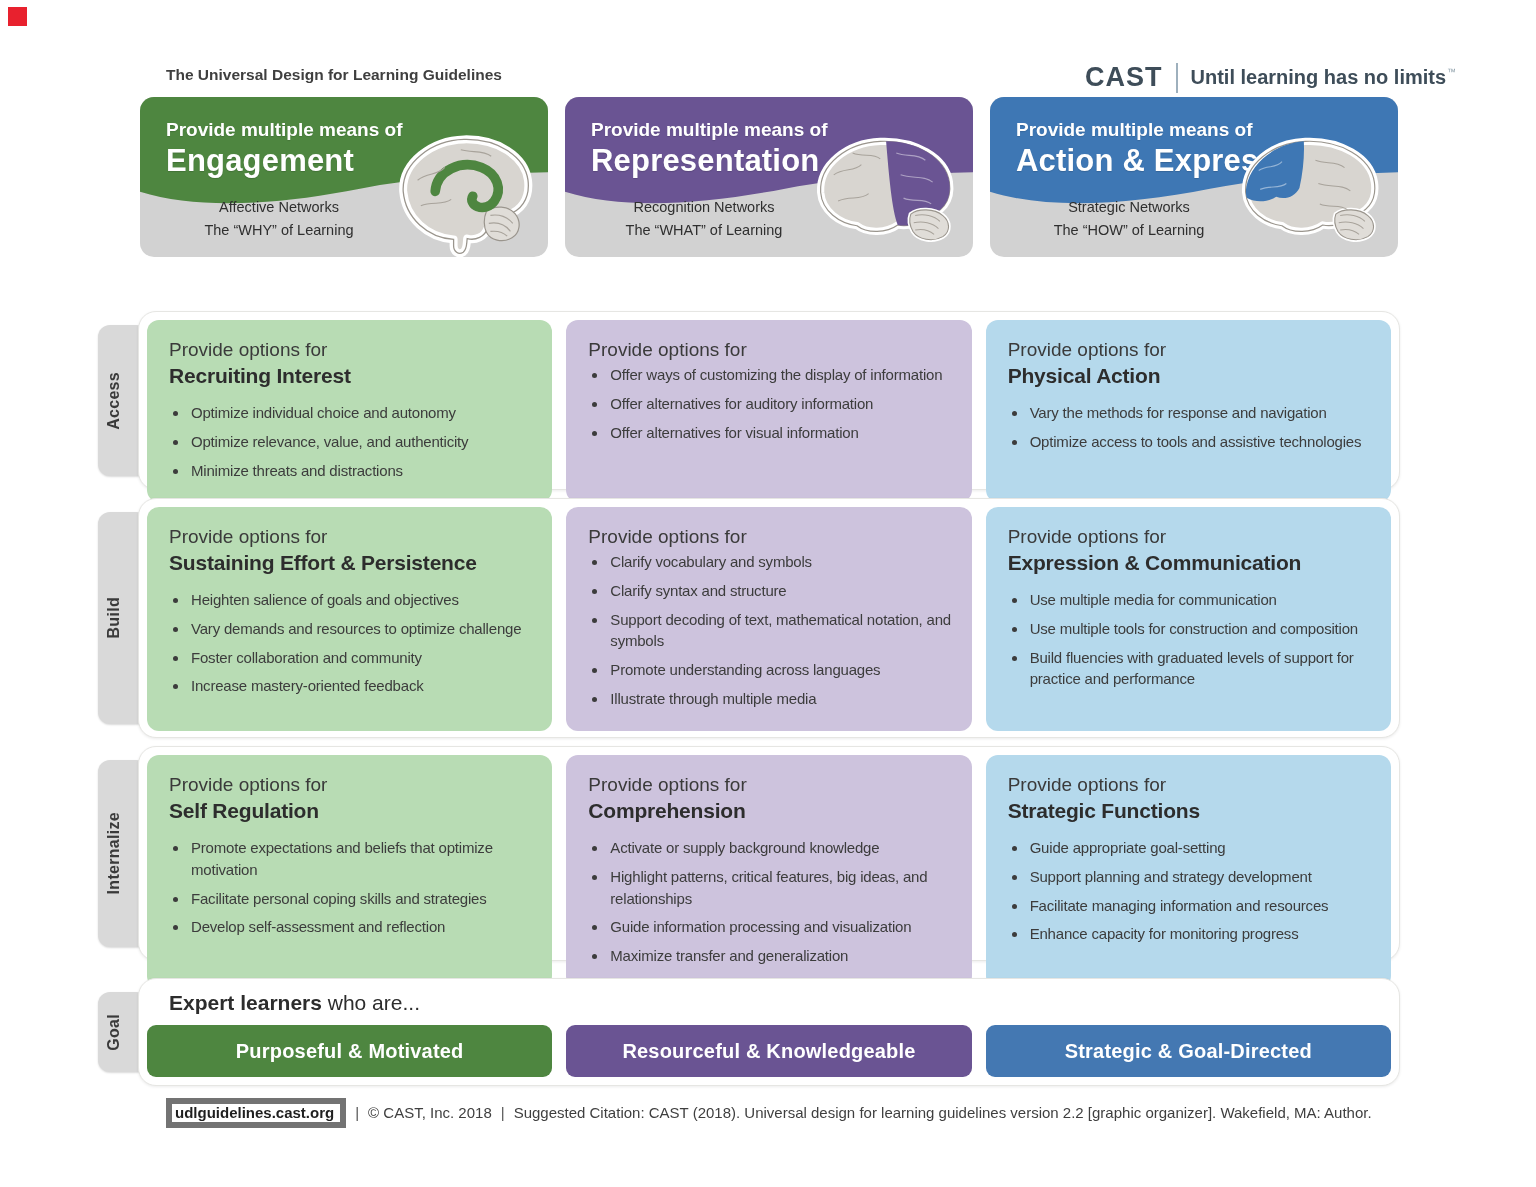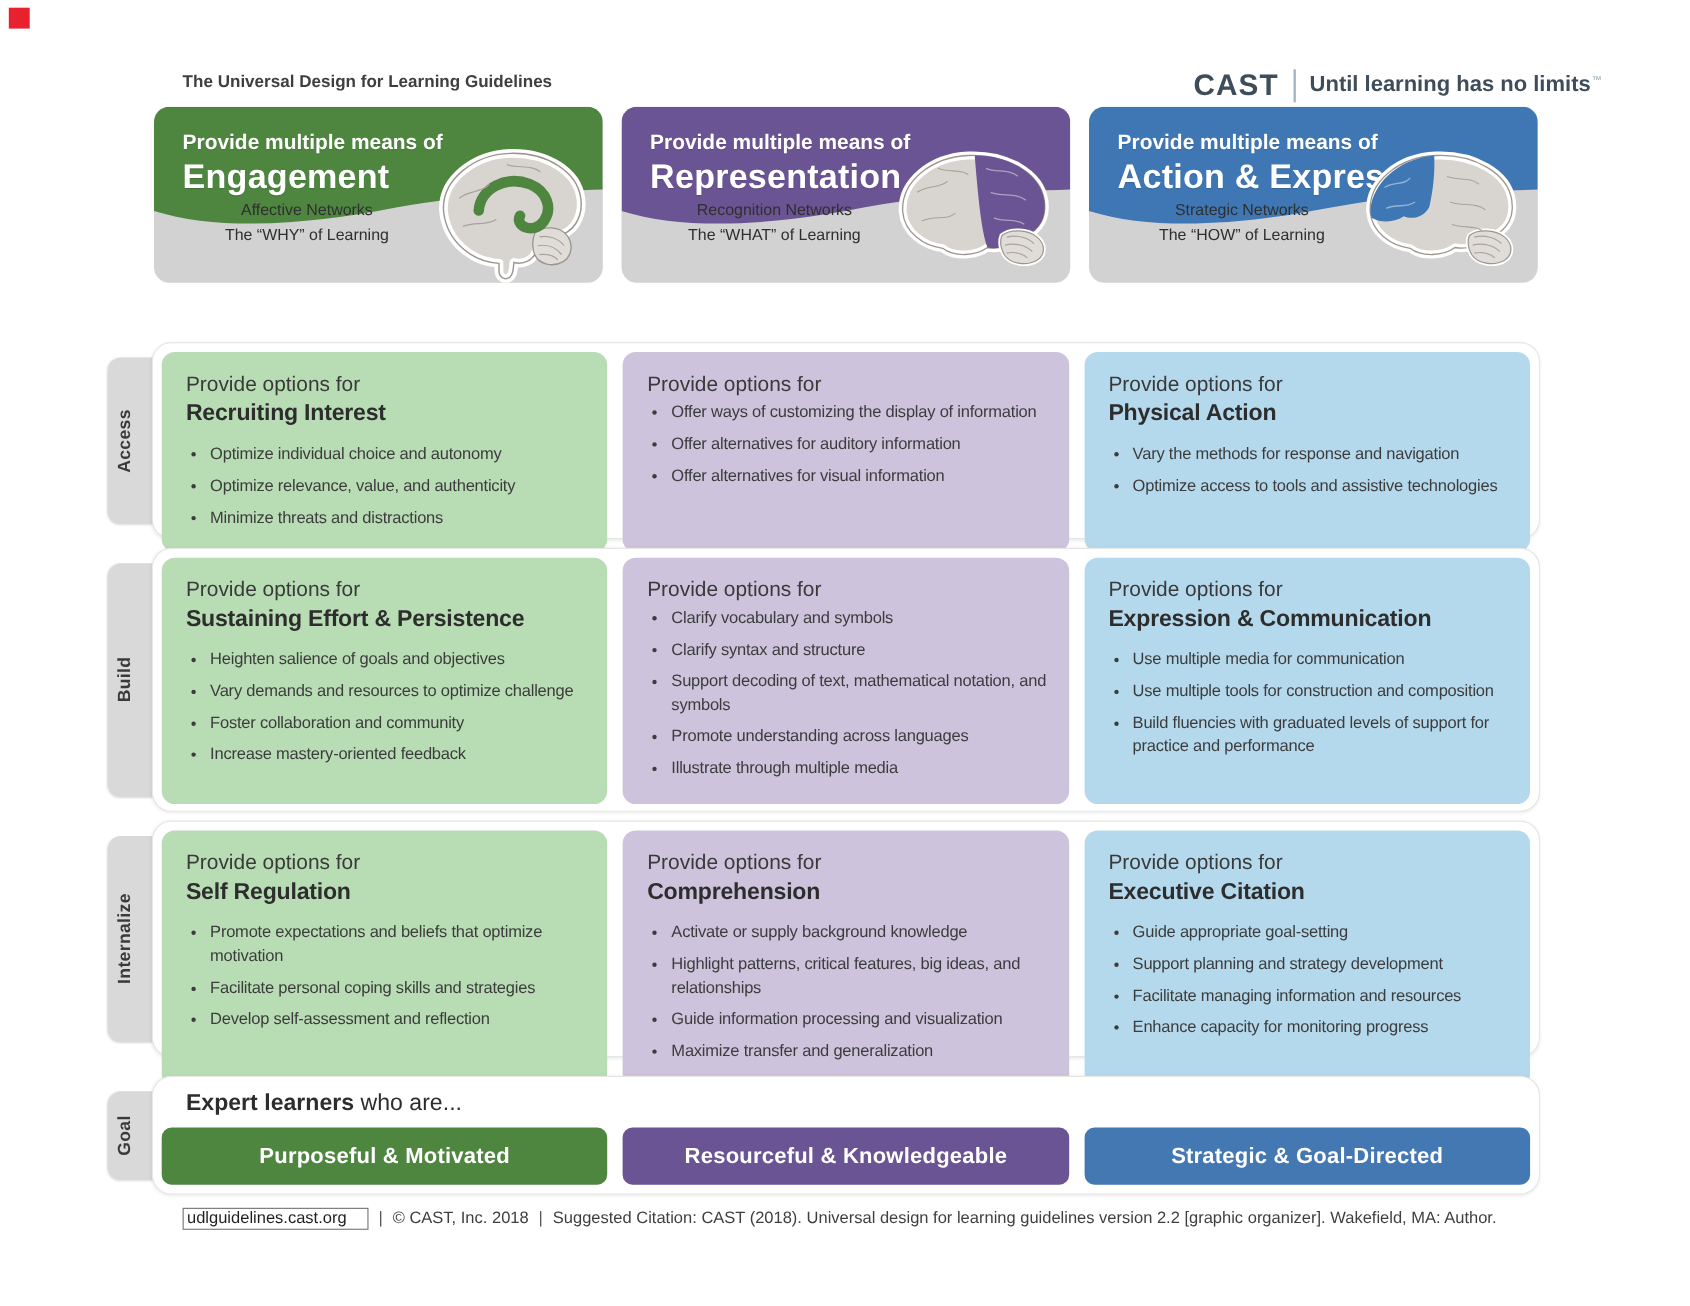--- a/index.html
+++ b/index.html
@@ -19,21 +19,21 @@
 
   
   .headers{position:absolute;left:140px;top:97px;width:1258px;height:160px;
            display:grid;grid-template-columns:repeat(3,1fr);gap:17px;}
   .hc{position:relative;border-radius:14px;overflow:hidden;background:#d2d2d2;}
   .wave{position:absolute;inset:0;width:100%;height:100%;}
   .wf0{fill:#4e8640;} .wf1{fill:#6a5493;} .wf2{fill:#3e77b4;}
   .htext{position:absolute;left:26px;top:22px;color:#fff;z-index:2;}
   .hlead{font-size:19px;font-weight:600;margin-bottom:2px;text-shadow:0 1px 1px rgba(0,0,0,.12);}
   .htitle{font-size:31px;font-weight:700;letter-spacing:.2px;text-shadow:0 1px 1px rgba(0,0,0,.15);}
-  .hnet{position:absolute;left:22px;right:152px;bottom:32px;text-align:center;
+  .hnet{position:absolute;left:22px;right:152px;bottom:16px;text-align:center;
         font-size:14.5px;color:#2f2f2f;line-height:1.55;z-index:2;}
   .brain{position:absolute;right:4px;bottom:0px;width:160px;height:128px;z-index:3;}
 
   
   .grow{position:absolute;left:98px;width:1302px;}
   .row-access{top:311px;height:179px;}
   .row-build{top:498px;height:240px;}
   .row-internalize{top:746px;height:215px;}
   .row-goal{top:978px;height:108px;}
   .tab{position:absolute;left:0;top:14px;bottom:14px;width:50px;background:#d9d9d9;
@@ -57,21 +57,21 @@
   .goal-heading b{font-weight:800;}
   .goalgrid{position:absolute;left:8px;right:8px;top:46px;bottom:8px;
             display:grid;grid-template-columns:repeat(3,1fr);gap:14px;}
   .gbtn{border-radius:9px;display:flex;align-items:center;justify-content:center;
         color:#fff;font-size:20px;font-weight:700;letter-spacing:.2px;}
   .gb-eng{background:#4e8640;} .gb-rep{background:#6a5493;} .gb-act{background:#4478b2;}
 
   
   .footer{position:absolute;left:166px;top:1098px;font-size:15px;color:#3f3f3f;
           display:flex;align-items:baseline;gap:9px;white-space:nowrap;}
-  .flink{font-weight:400;color:#1f1f1f;border:1px solid #737373;padding:0 19px 1px 3px;text-decoration:none;}
+  .flink{font-weight:700;color:#1f1f1f;border:6px solid #737373;padding:0 6px 1px 3px;text-decoration:none;}
   .fsep{color:#555;}
 
   .brain-fill{fill:#d8d5d0;}
   .brain-line{fill:none;stroke:#9a958d;stroke-width:1.6;}
   .gyri{fill:none;stroke:#a8a39b;stroke-width:1.4;}
   .halo{fill:#d8d5d0;stroke:#ffffff;stroke-width:10;stroke-linejoin:round;}
 </style>
 </head>
 <body>
 
@@ -255,21 +255,21 @@
           <div class="cell-title">Comprehension</div>
           <ul>
             <li>Activate or supply background knowledge</li>
             <li>Highlight patterns, critical features, big ideas, and relationships</li>
             <li>Guide information processing and visualization</li>
             <li>Maximize transfer and generalization</li>
           </ul>
         </div>
         <div class="cell bg-act">
           <div class="cell-lead">Provide options for</div>
-          <div class="cell-title">Executive Citation</div>
+          <div class="cell-title">Strategic Functions</div>
           <ul>
             <li>Guide appropriate goal-setting</li>
             <li>Support planning and strategy development</li>
             <li>Facilitate managing information and resources</li>
             <li>Enhance capacity for monitoring progress</li>
           </ul>
         </div>
       </div>
     </div>
   </div>

